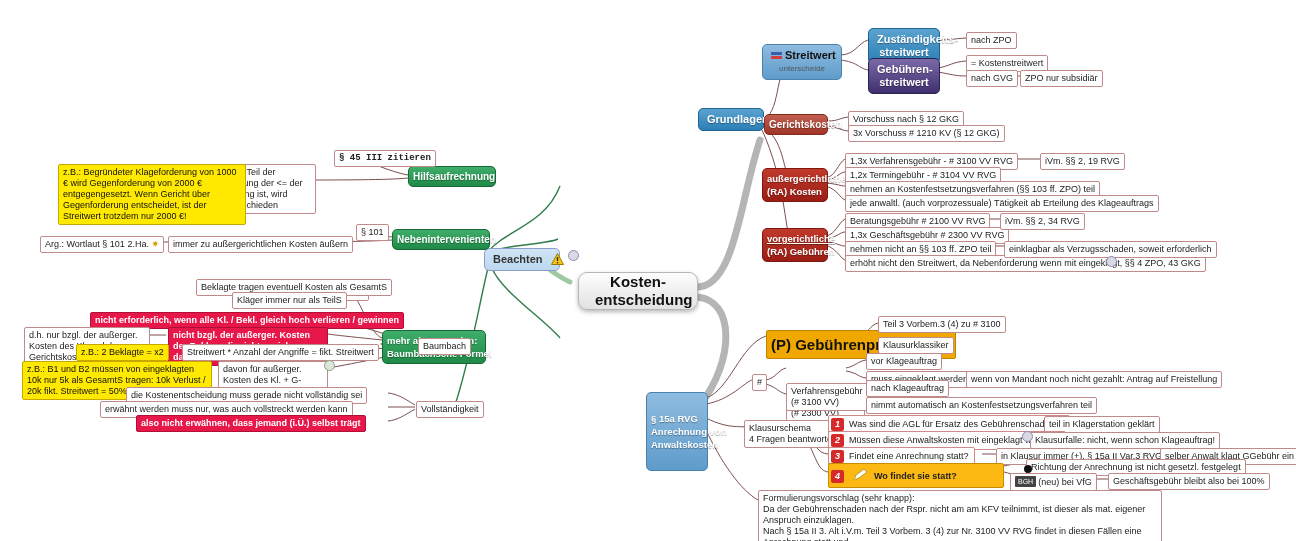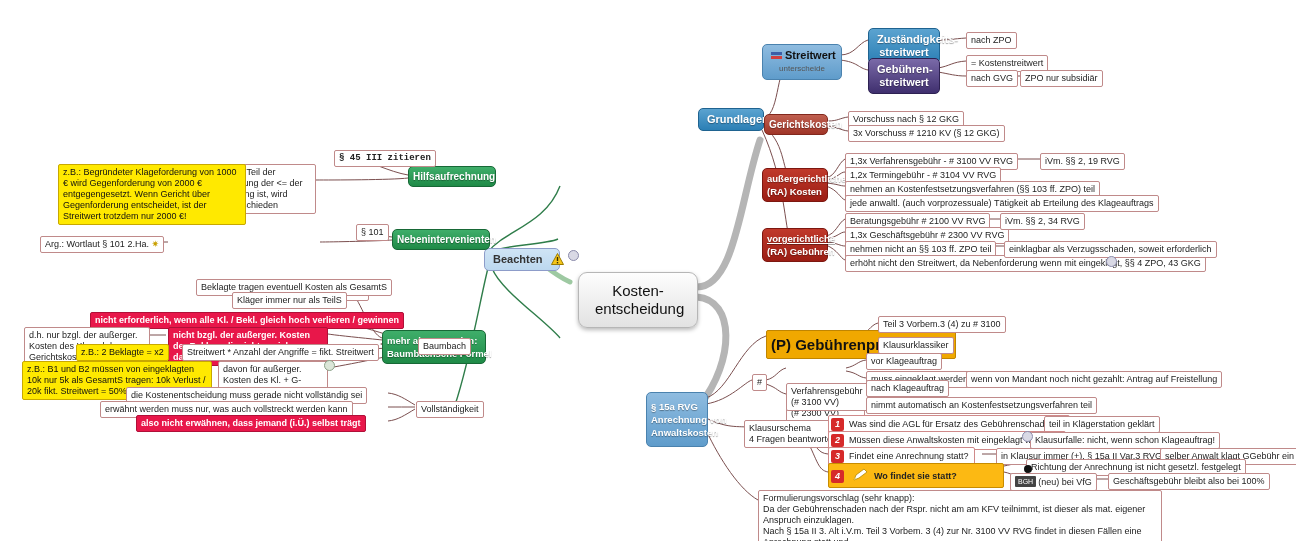--- a/index.html
+++ b/index.html
@@ -34,22 +34,22 @@
   .hl-red{background:#e8174a;border:1px solid #b01038;color:#fff;font-weight:bold;
         font-size:9px;line-height:11px;padding:2px 4px;border-radius:2px;}
   .hl-orange{background:#f0a800;border:1px solid #c08500;color:#111;font-weight:bold;
         font-size:15px;line-height:11px;padding:8px 4px;border-radius:2px;}
 
   .b{font-weight:bold;}
 
   
   #root{background:linear-gradient(#fdfdfd,#e2e2e2);border:1px solid #b6b6b6;
         border-radius:9px;box-shadow:0 2px 4px rgba(0,0,0,.28);
-        font-size:15px;font-weight:normal;color:#111;line-height:18px;
-        text-align:center;padding:9px 16px;}
+        font-size:15px;font-weight:bold;color:#111;line-height:18px;
+        text-align:center;padding:0 16px;}
 
   .numbox{display:inline-block;width:13px;height:13px;background:#d62a2a;
         color:#fff;font-weight:bold;font-size:9px;font-style:italic;
         text-align:center;line-height:13px;border-radius:2px;margin-right:5px;
         vertical-align:middle;}
   .numrow{background:#fff;border:1px solid #d08a8a;border-radius:2px;
         font-size:9px;line-height:13px;padding:2px 5px 2px 2px;color:#222;}
   .numrow.amberrow{background:#fcb913;border-color:#c78c00;font-weight:bold;}
 
   .icon-sw{display:inline-block;width:11px;height:9px;vertical-align:-1px;margin-right:3px;}
@@ -250,20 +250,21 @@
 
 <div class="node pill green" style="left:408px;top:166px;width:88px;font-size:10px;padding:3px 4px;">Hilfsaufrechnung</div>
 <div class="node plain" style="left:334px;top:150px;font-family:Liberation Mono, monospace;">
   <span class="b">§ 45 III zitieren</span>
 </div>
 <div class="node plain wrap" style="left:188px;top:164px;width:128px;">nur über den Teil der Gegenforderung der &lt;= der Klageforderung ist, wird rechtskr. entschieden</div>
 <div class="node hl-yellow" style="left:58px;top:164px;width:188px;white-space:normal;">z.B.: Begründeter Klageforderung von 1000 € wird Gegenforderung von 2000 € entgegengesetzt. Wenn Gericht über Gegenforderung entscheidet, ist der Streitwert trotzdem nur 2000 €!</div>
 
 <div class="node pill green" style="left:392px;top:229px;width:98px;font-size:10px;padding:3px 4px;">Nebenintervenienten</div>
 <div class="node plain" style="left:356px;top:224px;">§ 101</div>
+<div class="node plain" style="left:168px;top:236px;">immer zu außergerichtlichen Kosten äußern</div>
 <div class="node plain" style="left:40px;top:236px;">
   <span>Arg.: Wortlaut § 101 2.Ha.</span>
   <span style="color:#c9a000;">✷</span>
 </div>
 
 <div class="node pill green" style="left:382px;top:330px;width:104px;font-size:9.5px;padding:3px 4px;text-align:left;">
   <div>mehr als 2 Parteien:</div>
   <div>Baumbachsche Formel</div>
 </div>
 <div class="node plain" style="left:336px;top:284px;">§ 100</div>
@@ -277,21 +278,21 @@
 <div class="node plain wrap" style="left:218px;top:361px;width:110px;">davon für außerger. Kosten des Kl. + G-Kosten die jew. Verlustquote bilden</div>
 <div class="node plain wrap" style="left:24px;top:327px;width:126px;">d.h. nur bzgl. der außerger. Kosten des Kl. und der Gerichtskosten</div>
 <div class="node hl-yellow" style="left:76px;top:344px;">z.B.: 2 Beklagte = x2</div>
 <div class="node hl-yellow" style="left:22px;top:361px;width:190px;white-space:normal;">z.B.: B1 und B2 müssen von eingeklagten 10k nur 5k als GesamtS tragen: 10k Verlust / 20k fikt. Streitwert = 50%</div>
 
 <div class="node plain" style="left:416px;top:401px;">Vollständigkeit</div>
 <div class="node plain" style="left:126px;top:387px;">die Kostenentscheidung muss gerade nicht vollständig sei</div>
 <div class="node plain" style="left:100px;top:401px;">erwähnt werden muss nur, was auch vollstreckt werden kann</div>
 <div class="node hl-red" style="left:136px;top:415px;">also nicht erwähnen, dass jemand (i.Ü.) selbst trägt</div>
 
-<div class="node pill blue2" style="left:646px;top:392px;width:62px;font-size:9.5px;padding:7px 4px;text-align:left;">
+<div class="node pill blue2" style="left:646px;top:392px;width:62px;font-size:9.5px;padding:19px 4px;text-align:left;">
   <div>§ 15a RVG</div>
   <div>Anrechnung von</div>
   <div>Anwaltskosten</div>
 </div>
 
 <div class="node hl-orange" style="left:766px;top:330px;">(P) Gebührenproblematik</div>
 <div class="node plain" style="left:878px;top:316px;">Teil 3 Vorbem.3 (4) zu # 3100</div>
 <div class="node plain" style="left:878px;top:337px;">Klausurklassiker</div>
 
 <div class="node plain" style="left:752px;top:374px;">#</div>

